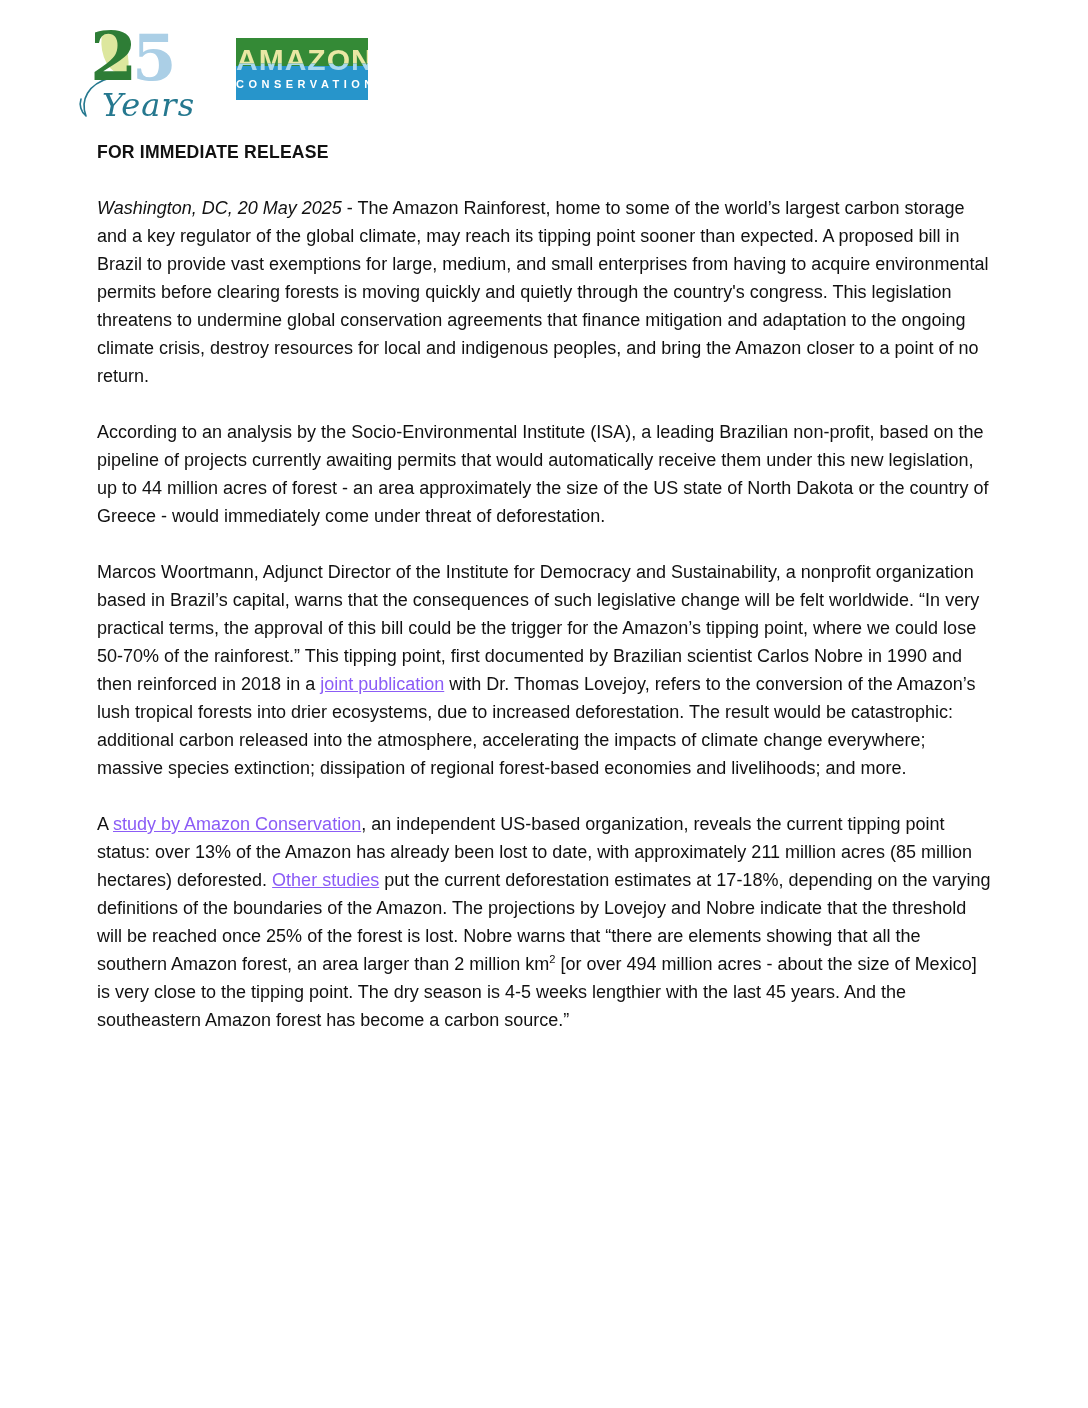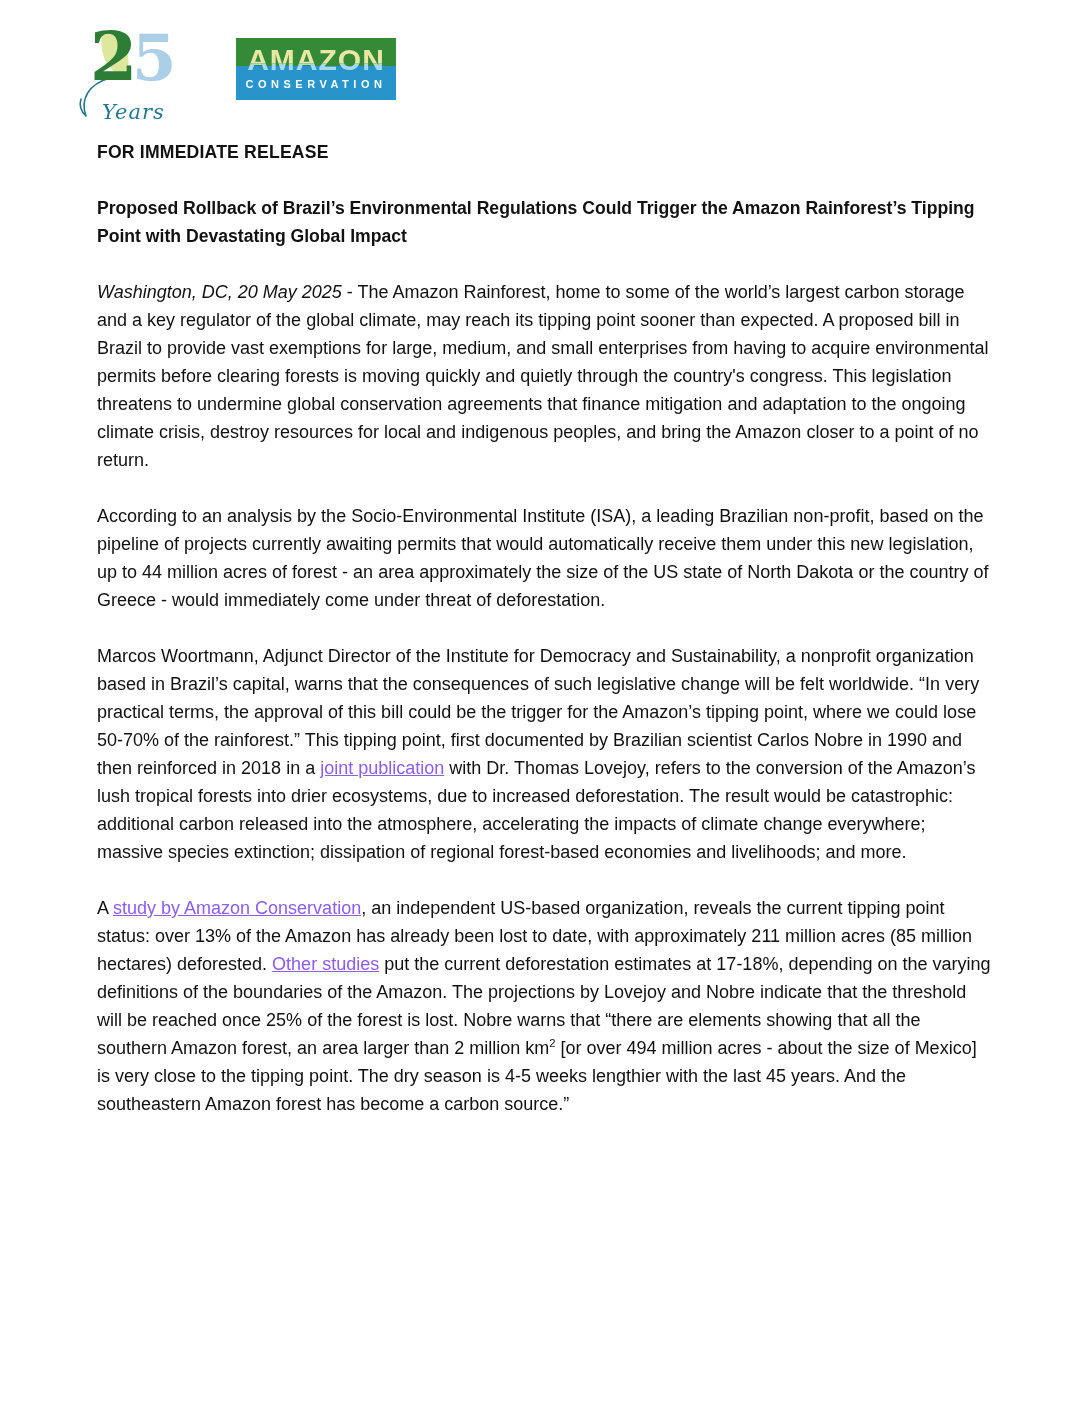--- a/index.html
+++ b/index.html
@@ -59,31 +59,31 @@
     font-size: 68px;
     line-height: 1;
     color: #2e7d36;
   }
   .years-script {
     position: absolute;
     left: 14px;
     bottom: -2px;
     font-family: "DejaVu Serif", serif;
     font-style: italic;
-    font-size: 21px;
+    font-size: 32px;
     color: #25788f;
     letter-spacing: 1px;
   }
   .swash-icon {
     position: absolute;
     left: -12px;
     bottom: 2px;
   }
   .logo-brand {
-    width: 160px;
+    width: 132px;
     height: 62px;
     margin-top: 8px;
     position: relative;
     background: linear-gradient(180deg, #348a36 0%, #348a36 45%, #2795cb 45%, #2795cb 100%);
     flex: none;
     overflow: hidden;
   }
   .amz-wrap {
     position: absolute;
     left: 0;
@@ -167,21 +167,20 @@
       <div class="amz-wrap">
         <span class="amz-layer amz-top">AMAZON</span>
         <span class="amz-layer amz-bottom">AMAZON</span>
       </div>
       <div class="brand-conservation">CONSERVATION</div>
     </div>
   </div>
 
   <div class="release-label">FOR IMMEDIATE RELEASE</div>
 
-  <div class="headline">Proposed Rollback of Brazil’s Environmental Regulations Could Trigger the Amazon Rainforest’s Tipping Point with Devastating Global Impact</div>
 
   <div>
       <p class="para"><em>Washington, DC, 20 May 2025</em><span> - The Amazon Rainforest, home to some of the world’s largest carbon storage and a key regulator of the global climate, may reach its tipping point sooner than expected. A proposed bill in Brazil to provide vast exemptions for large, medium, and small enterprises from having to acquire environmental permits before clearing forests is moving quickly and quietly through the country's congress. This legislation threatens to undermine global conservation agreements that finance mitigation and adaptation to the ongoing climate crisis, destroy resources for local and indigenous peoples, and bring the Amazon closer to a point of no return.</span></p>
       <p class="para"><span>According to an analysis by the Socio-Environmental Institute (ISA), a leading Brazilian non-profit, based on the pipeline of projects currently awaiting permits that would automatically receive them under this new legislation, up to 44 million acres of forest - an area approximately the size of the US state of North Dakota or the country of Greece - would immediately come under threat of deforestation.</span></p>
       <p class="para"><span>Marcos Woortmann, Adjunct Director of the Institute for Democracy and Sustainability, a nonprofit organization based in Brazil’s capital, warns that the consequences of such legislative change will be felt worldwide. “In very practical terms, the approval of this bill could be the trigger for the Amazon’s tipping point, where we could lose 50-70% of the rainforest.” This tipping point, first documented by Brazilian scientist Carlos Nobre in 1990 and then reinforced in 2018 in a </span><a href="#">joint publication</a><span> with Dr. Thomas Lovejoy, refers to the conversion of the Amazon’s lush tropical forests into drier ecosystems, due to increased deforestation. The result would be catastrophic: additional carbon released into the atmosphere, accelerating the impacts of climate change everywhere; massive species extinction; dissipation of regional forest-based economies and livelihoods; and more.</span></p>
       <p class="para"><span>A </span><a href="#">study by Amazon Conservation</a><span>, an independent US-based organization, reveals the current tipping point status: over 13% of the Amazon has already been lost to date, with approximately 211 million acres (85 million hectares) deforested. </span><a href="#">Other studies</a><span> put the current deforestation estimates at 17-18%, depending on the varying definitions of the boundaries of the Amazon. The projections by Lovejoy and Nobre indicate that the threshold will be reached once 25% of the forest is lost. Nobre warns that “there are elements showing that all the southern Amazon forest, an area larger than 2 million km</span><sup>2</sup><span> [or over 494 million acres - about the size of Mexico] is very close to the tipping point. The dry season is 4-5 weeks lengthier with the last 45 years. And the southeastern Amazon forest has become a carbon source.”</span></p>
     </div>
 
 </div>
 

